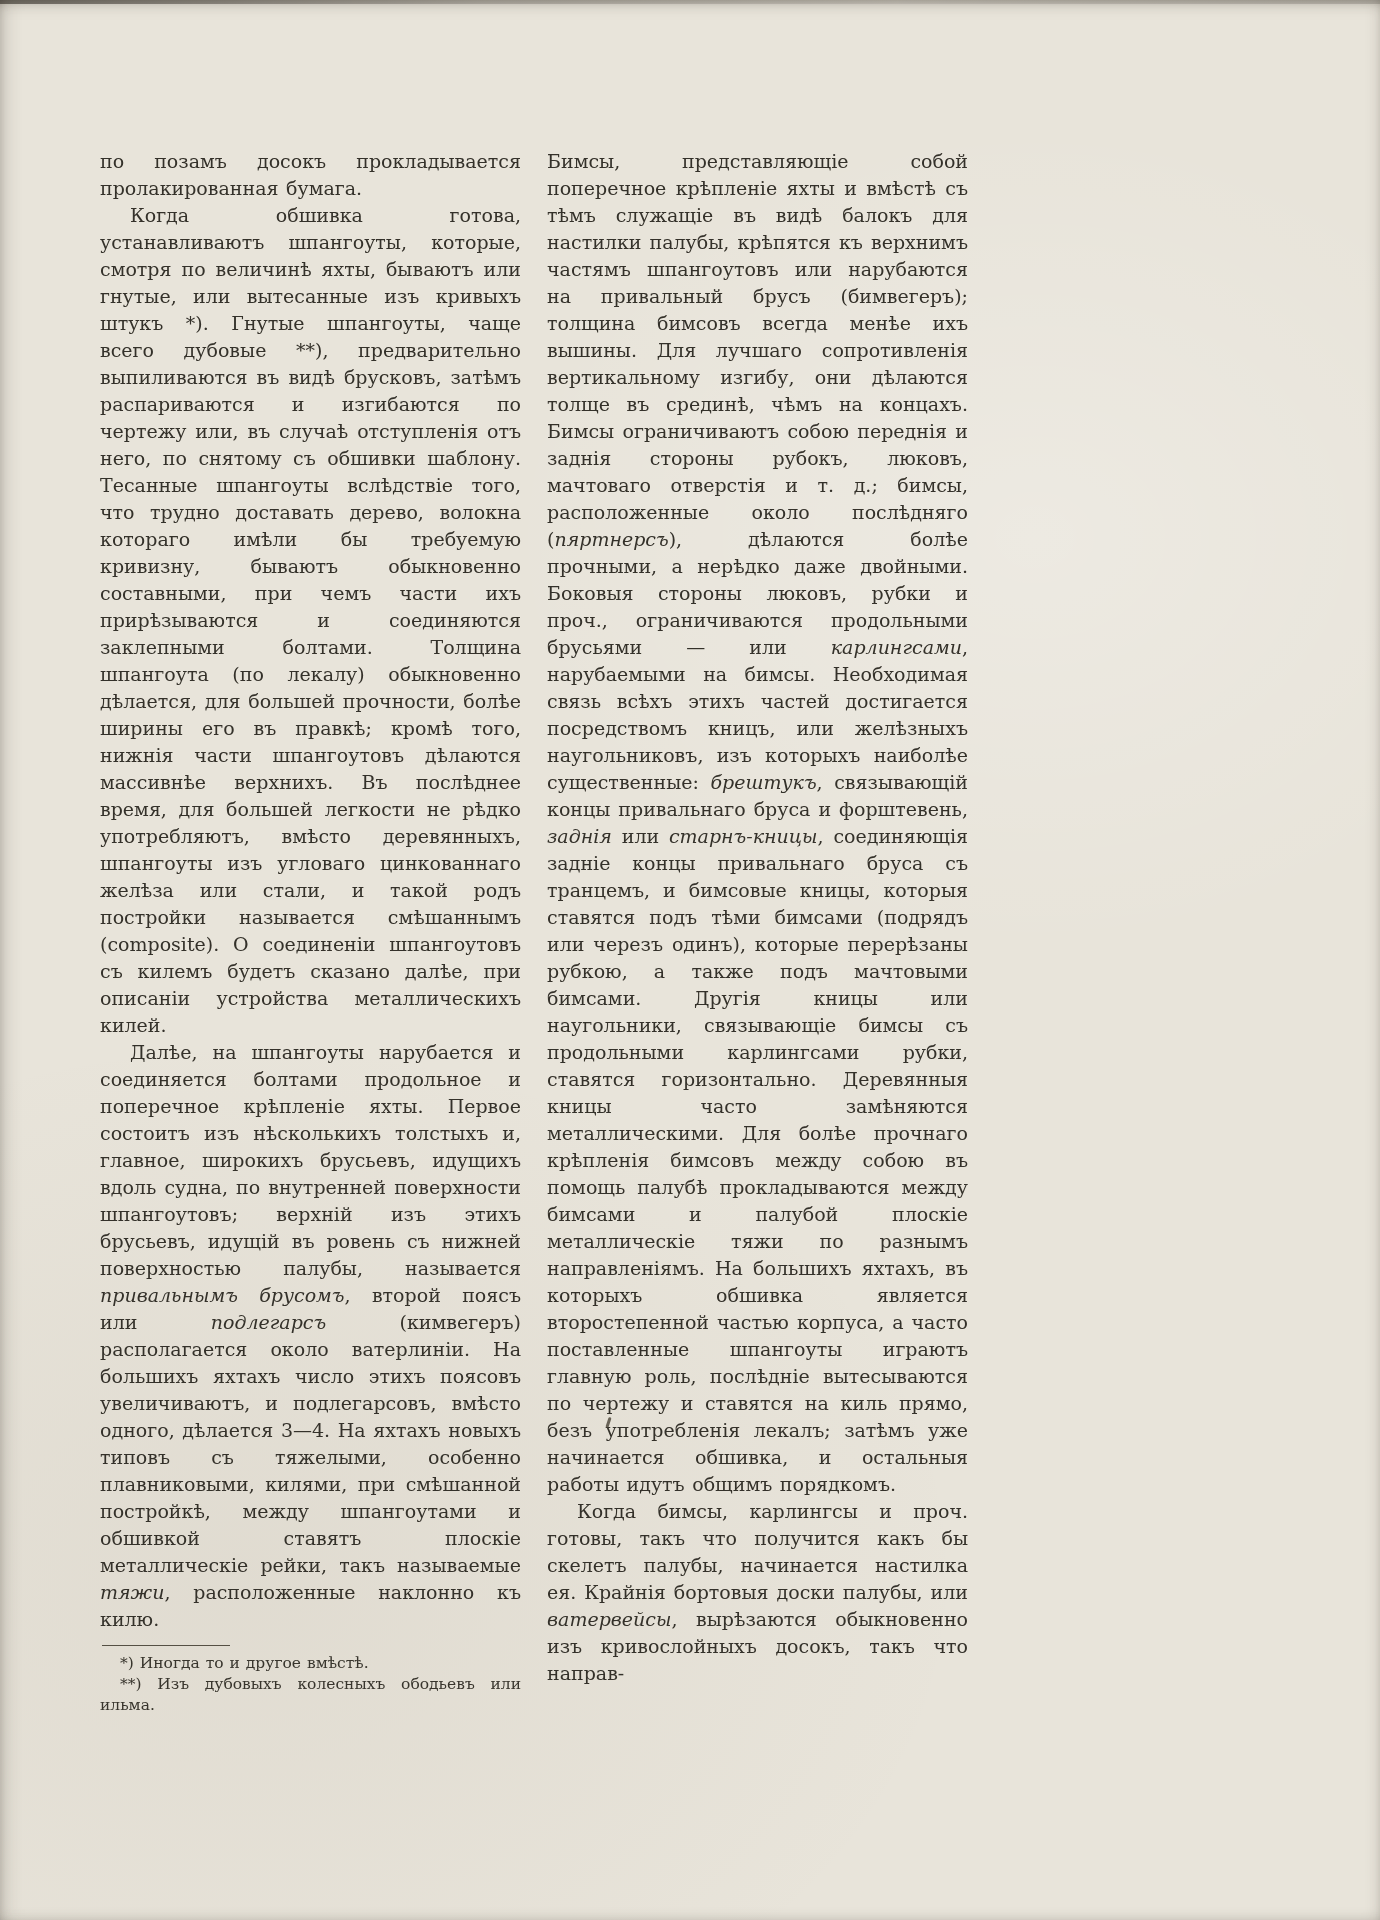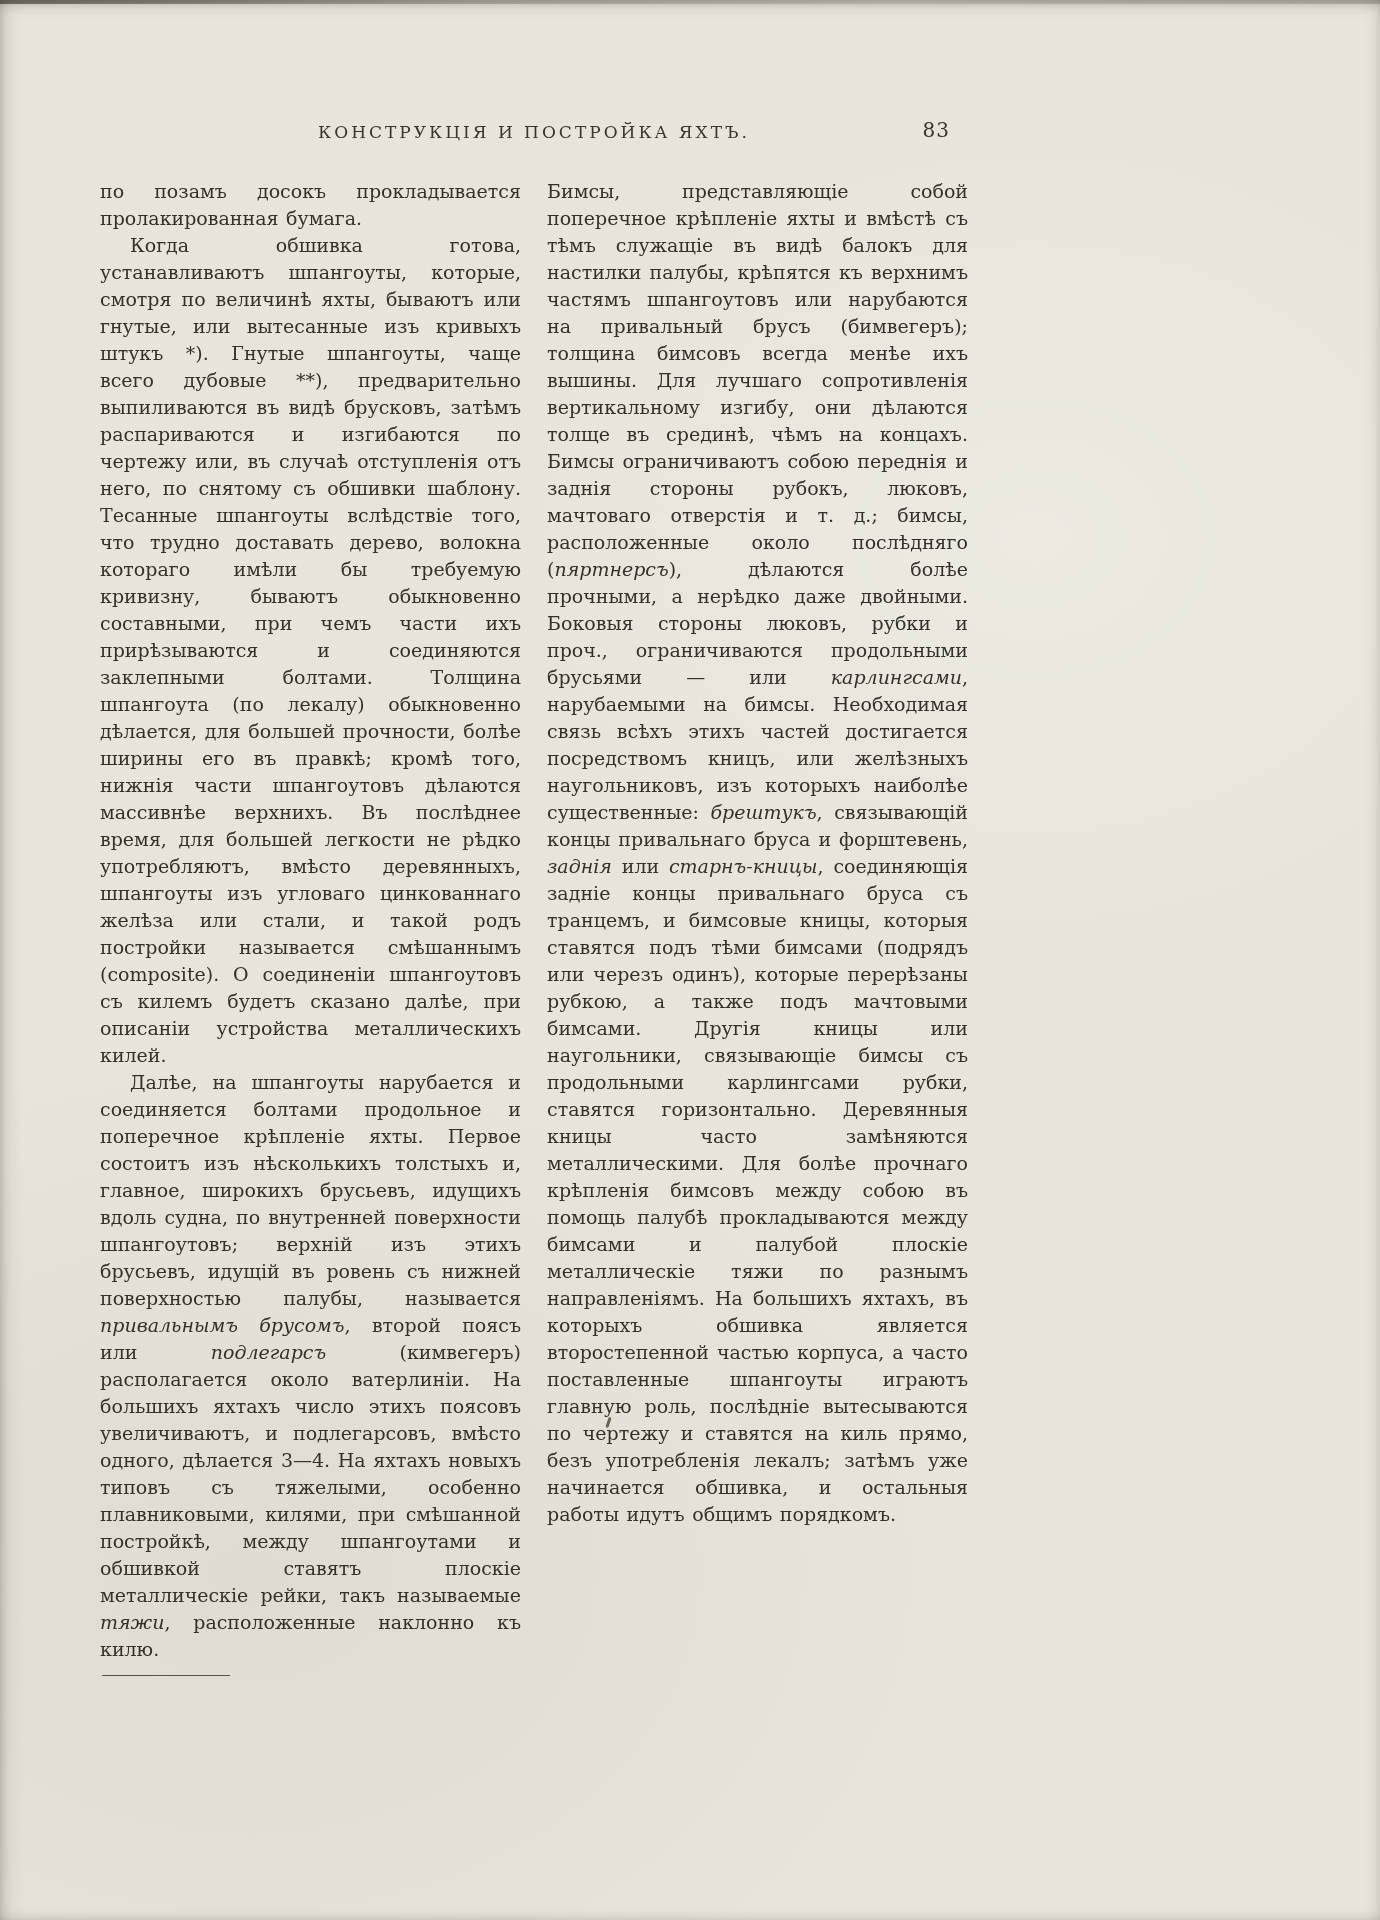--- a/index.html
+++ b/index.html
@@ -110,36 +110,37 @@
     opacity: .8;
   }
 </style>
 </head>
 <body>
 
 <div class="sheet">
   <div class="edge-top"></div>
 
   <div class="content">
-    <div class="header">
-      <div class="running-title">КОНСТРУКЦІЯ И ПОСТРОЙКА ЯХТЪ.</div>
-      <div class="page-number">83</div>
-    </div>
 
     <div class="columns">
       <div class="col">
         <div>
             <p class="para noindent"><span>по позамъ досокъ прокладывается пролакированная бумага.</span></p>
             <p class="para"><span>Когда обшивка готова, устанавливаютъ шпангоуты, которые, смотря по величинѣ яхты, бываютъ или гнутые, или вытесанные изъ кривыхъ штукъ *). Гнутые шпангоуты, чаще всего дубовые **), предварительно выпиливаются въ видѣ брусковъ, затѣмъ распариваются и изгибаются по чертежу или, въ случаѣ отступленія отъ него, по снятому съ обшивки шаблону. Тесанные шпангоуты вслѣдствіе того, что трудно доставать дерево, волокна котораго имѣли бы требуемую кривизну, бываютъ обыкновенно составными, при чемъ части ихъ прирѣзываются и соединяются заклепными болтами. Толщина шпангоута (по лекалу) обыкновенно дѣлается, для большей прочности, болѣе ширины его въ правкѣ; кромѣ того, нижнія части шпангоутовъ дѣлаются массивнѣе верхнихъ. Въ послѣднее время, для большей легкости не рѣдко употребляютъ, вмѣсто деревянныхъ, шпангоуты изъ угловаго цинкованнаго желѣза или стали, и такой родъ постройки называется смѣшаннымъ (composite). О соединеніи шпангоутовъ съ килемъ будетъ сказано далѣе, при описаніи устройства металлическихъ килей.</span></p>
             <p class="para"><span>Далѣе, на шпангоуты нарубается и соединяется болтами продольное и поперечное крѣпленіе яхты. Первое состоитъ изъ нѣсколькихъ толстыхъ и, главное, широкихъ брусьевъ, идущихъ вдоль судна, по внутренней поверхности шпангоутовъ; верхній изъ этихъ брусьевъ, идущій въ ровень съ нижней поверхностью палубы, называется </span><em>привальнымъ брусомъ</em><span>, второй поясъ или </span><em>подлегарсъ</em><span> (кимвегеръ) располагается около ватерлиніи. На большихъ яхтахъ число этихъ поясовъ увеличиваютъ, и подлегарсовъ, вмѣсто одного, дѣлается 3—4. На яхтахъ новыхъ типовъ съ тяжелыми, особенно плавниковыми, килями, при смѣшанной постройкѣ, между шпангоутами и обшивкой ставятъ плоскіе металлическіе рейки, такъ называемые </span><em>тяжи</em><span>, расположенные наклонно къ килю.</span></p>
           </div>
         <hr class="footnote-rule">
+        <div>
+            <p class="fnote"><span>*) Иногда то и другое вмѣстѣ.</span></p>
+            <p class="fnote"><span>**) Изъ дубовыхъ колесныхъ ободьевъ или ильма.</span></p>
+          </div>
       </div>
       <div class="col">
         <div>
             <p class="para noindent"><span>Бимсы, представляющіе собой поперечное крѣпленіе яхты и вмѣстѣ съ тѣмъ служащіе въ видѣ балокъ для настилки палубы, крѣпятся къ верхнимъ частямъ шпангоутовъ или нарубаются на привальный брусъ (бимвегеръ); толщина бимсовъ всегда менѣе ихъ вышины. Для лучшаго сопротивленія вертикальному изгибу, они дѣлаются толще въ срединѣ, чѣмъ на концахъ. Бимсы ограничиваютъ собою переднія и заднія стороны рубокъ, люковъ, мачтоваго отверстія и т. д.; бимсы, расположенные около послѣдняго (</span><em>пяртнерсъ</em><span>), дѣлаются болѣе прочными, а нерѣдко даже двойными. Боковыя стороны люковъ, рубки и проч., ограничиваются продольными брусьями — или </span><em>карлингсами</em><span>, нарубаемыми на бимсы. Необходимая связь всѣхъ этихъ частей достигается посредствомъ кницъ, или желѣзныхъ наугольниковъ, изъ которыхъ наиболѣе существенные: </span><em>брештукъ</em><span>, связывающій концы привальнаго бруса и форштевень, </span><em>заднія</em><span> или </span><em>старнъ-кницы</em><span>, соединяющія задніе концы привальнаго бруса съ транцемъ, и бимсовые кницы, которыя ставятся подъ тѣми бимсами (подрядъ или черезъ одинъ), которые перерѣзаны рубкою, а также подъ мачтовыми бимсами. Другія кницы или наугольники, связывающіе бимсы съ продольными карлингсами рубки, ставятся горизонтально. Деревянныя кницы часто замѣняются металлическими. Для болѣе прочнаго крѣпленія бимсовъ между собою въ помощь палубѣ прокладываются между бимсами и палубой плоскіе металлическіе тяжи по разнымъ направленіямъ. На большихъ яхтахъ, въ которыхъ обшивка является второстепенной частью корпуса, а часто поставленные шпангоуты играютъ главную роль, послѣдніе вытесываются по чертежу и ставятся на киль прямо, безъ употребленія лекалъ; затѣмъ уже начинается обшивка, и остальныя работы идутъ общимъ порядкомъ.</span></p>
+            <p class="para"><span>Когда бимсы, карлингсы и проч. готовы, такъ что получится какъ бы скелетъ палубы, начинается настилка ея. Крайнія бортовыя доски палубы, или </span><em>ватервейсы</em><span>, вырѣзаются обыкновенно изъ кривослойныхъ досокъ, такъ что направ-</span></p>
           </div>
       </div>
     </div>
   </div>
 
   <div class="ink-mark"></div>
 </div>
 
 </body></html>

